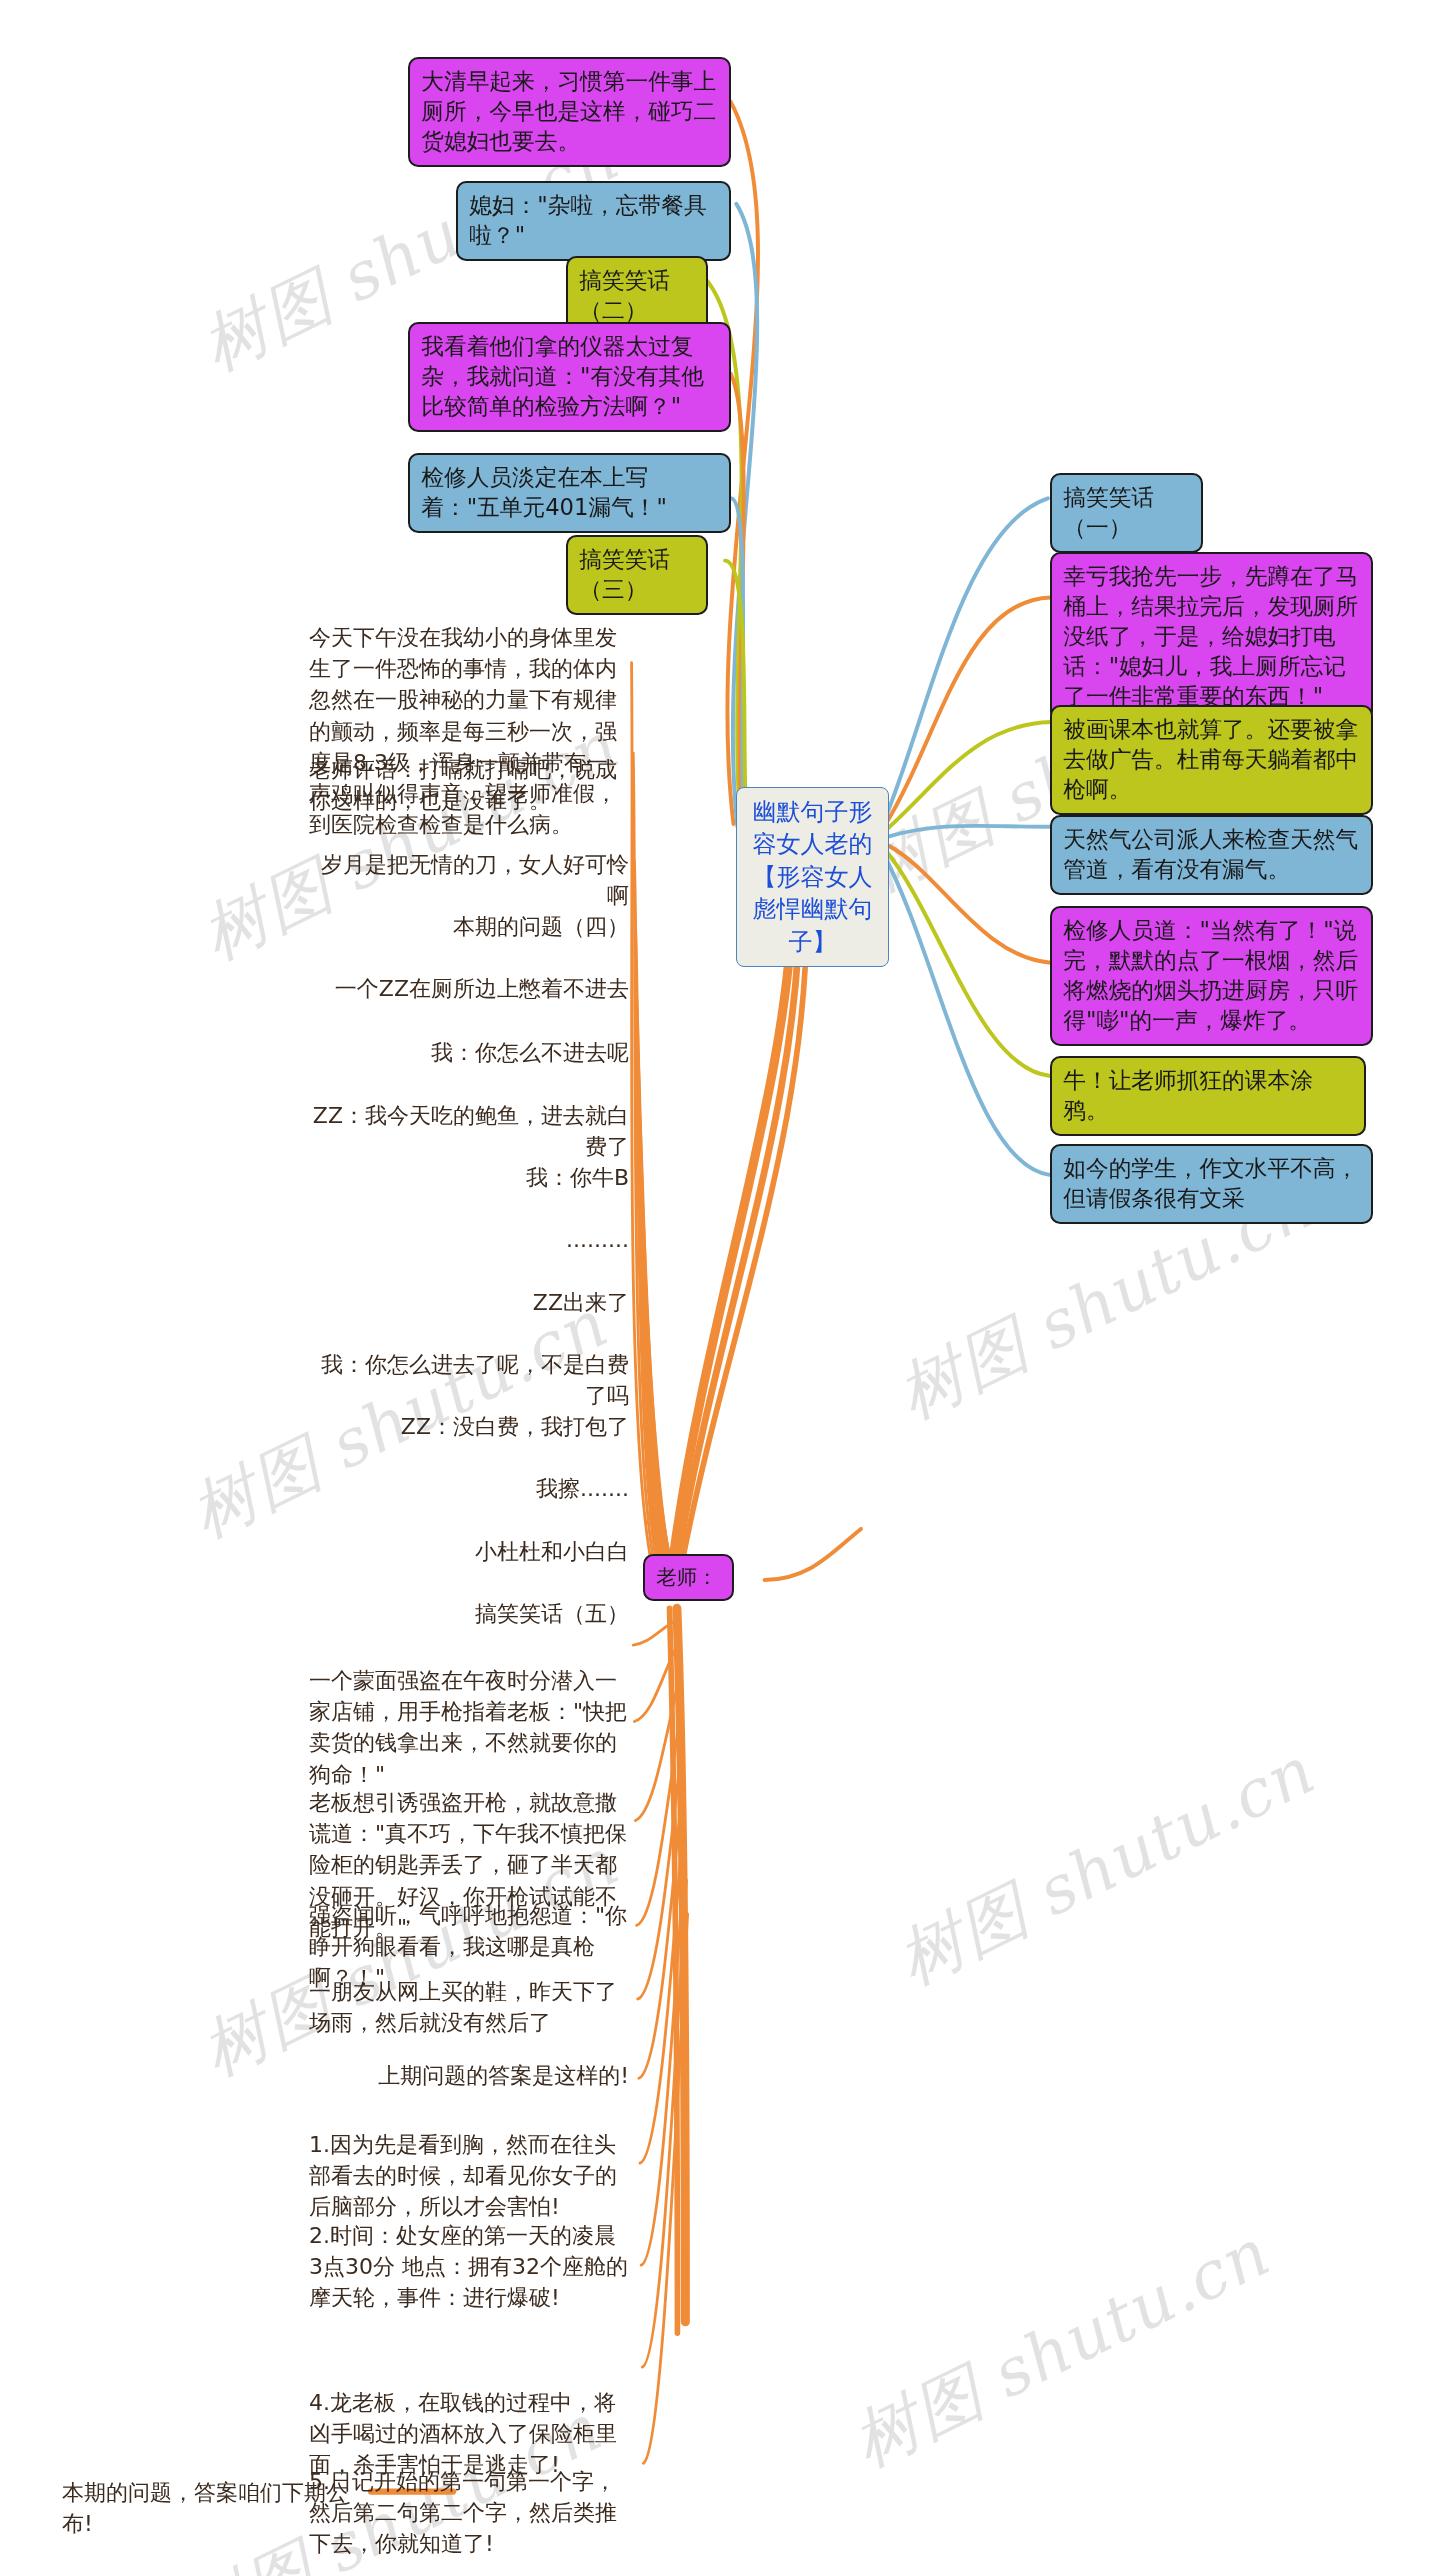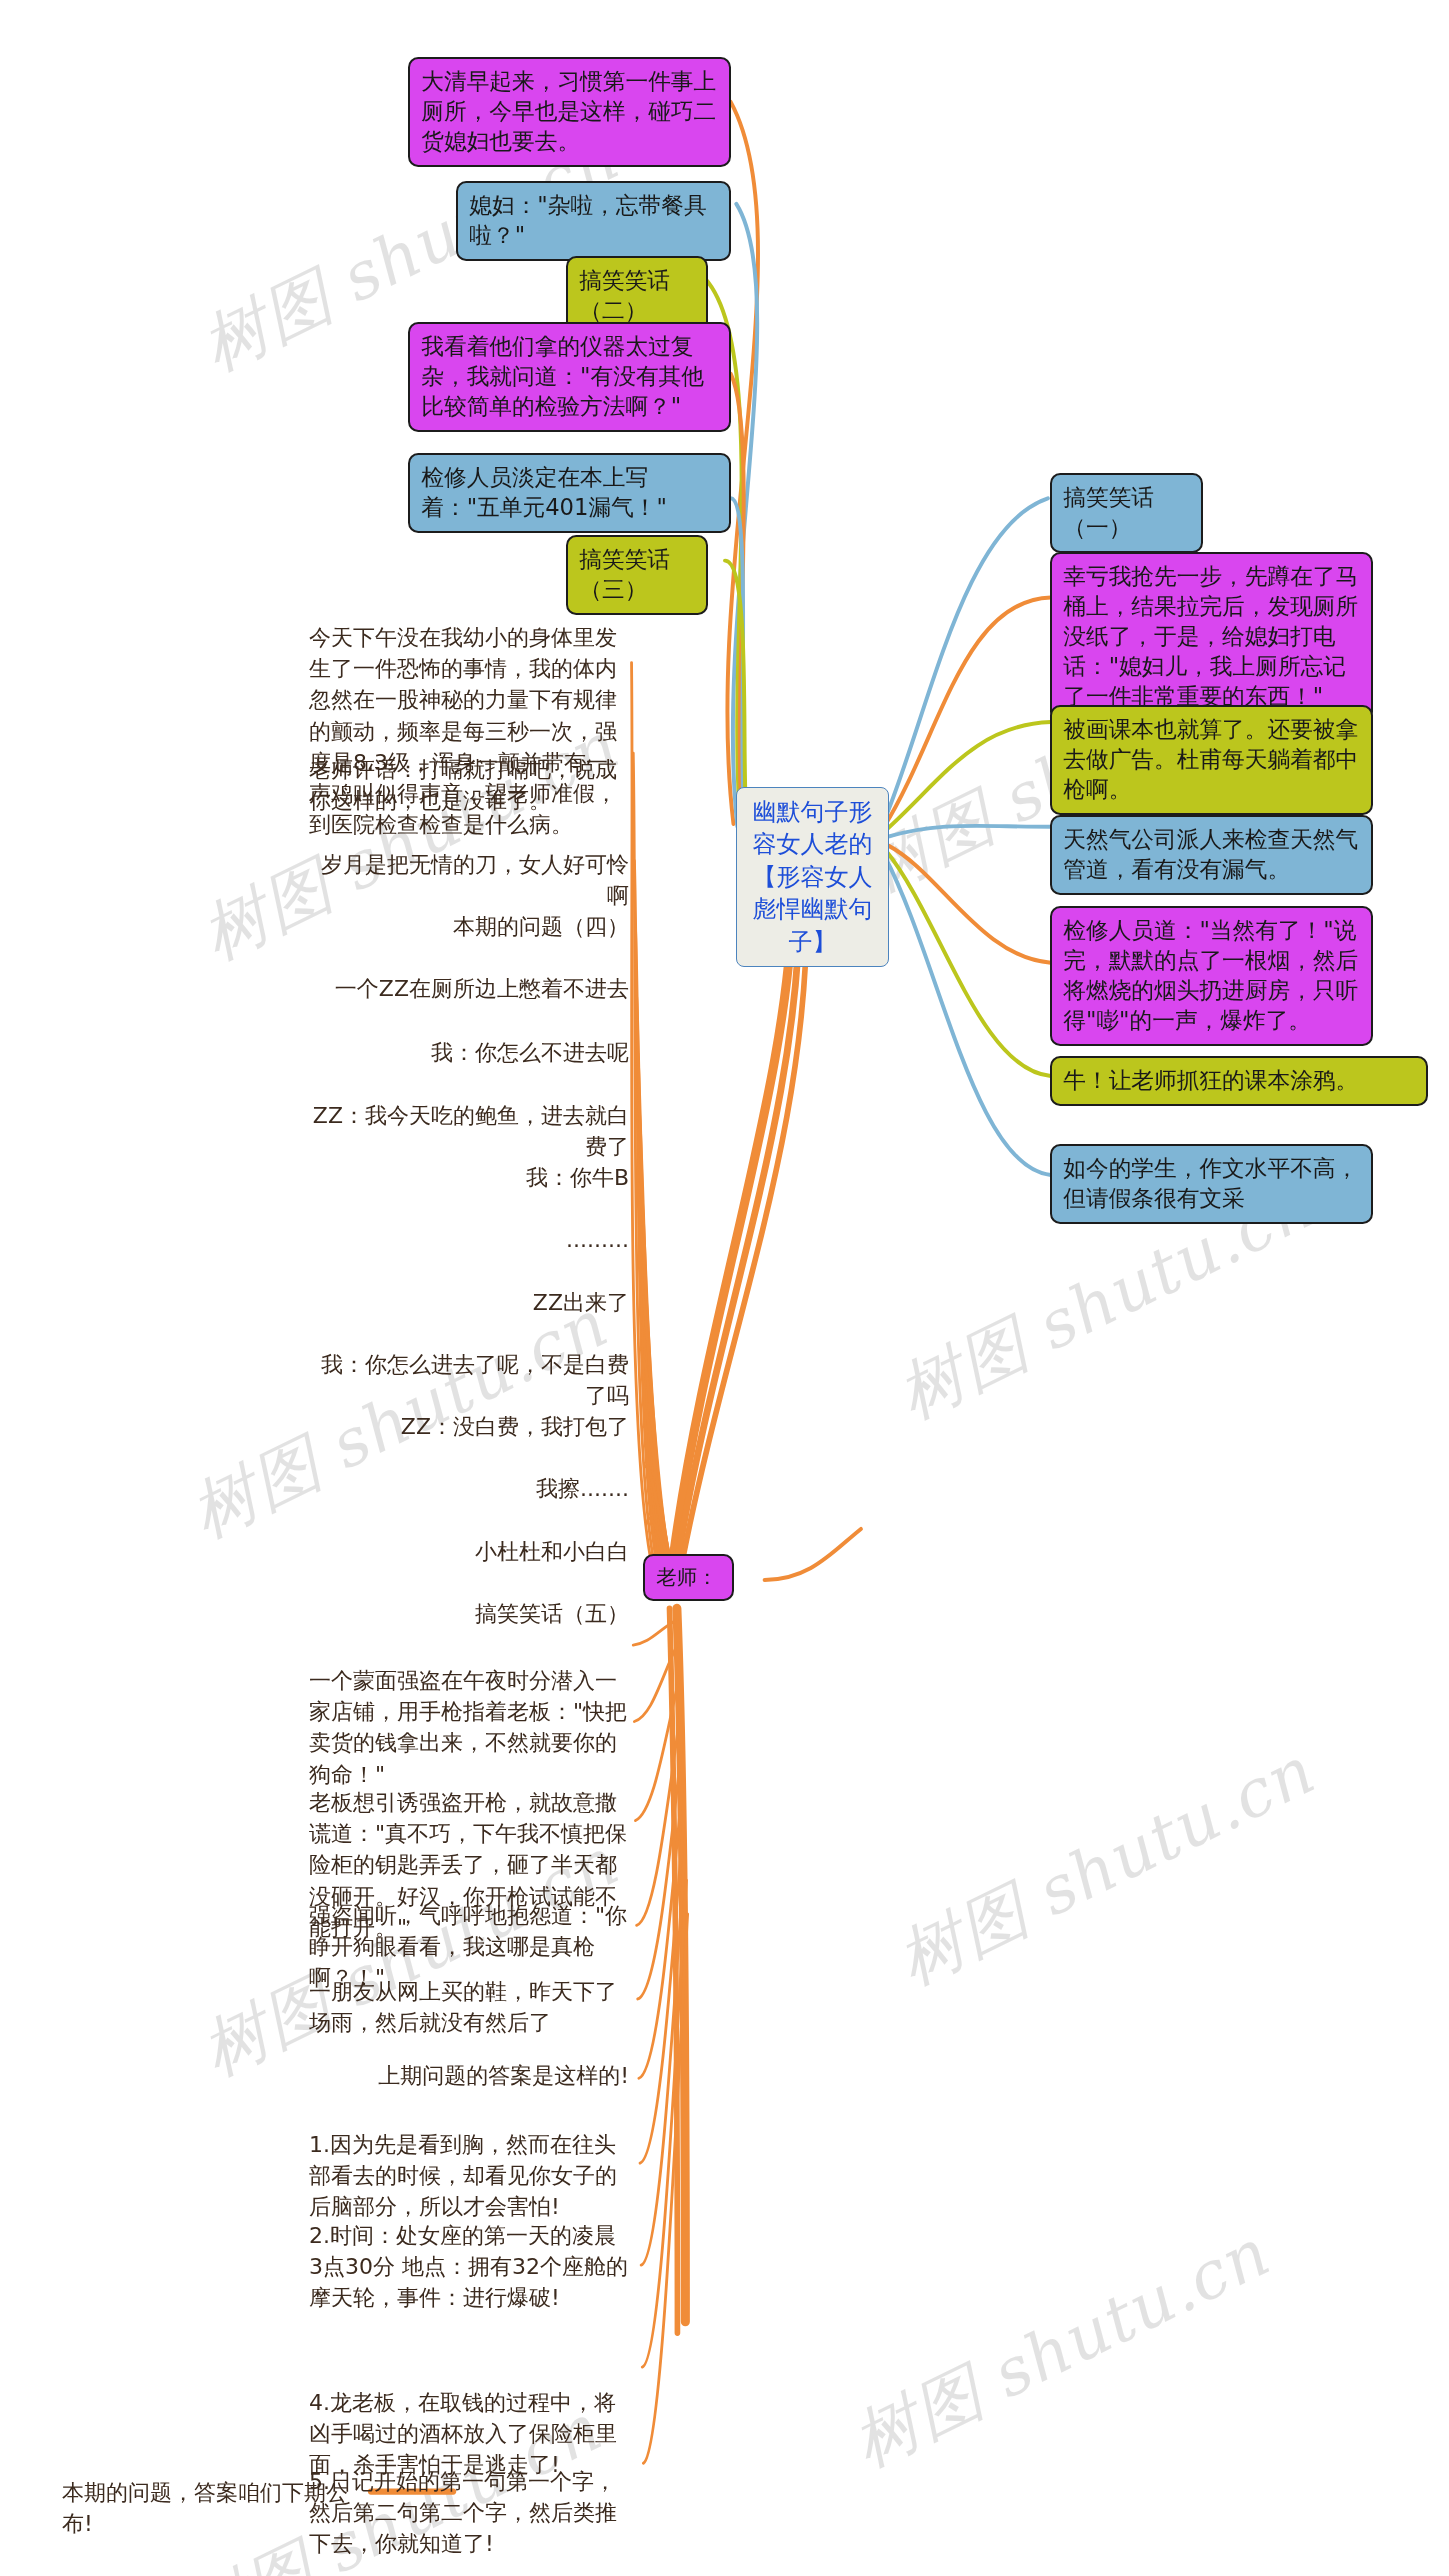--- a/index.html
+++ b/index.html
@@ -172,21 +172,21 @@
   <div class="node blue" style="left:1050px; top:473px; width:153px;">搞笑笑话（一）</div>
 
   <div class="node orange" style="left:1050px; top:552px; width:323px;">幸亏我抢先一步，先蹲在了马桶上，结果拉完后，发现厕所没纸了，于是，给媳妇打电话："媳妇儿，我上厕所忘记了一件非常重要的东西！"</div>
 
   <div class="node green" style="left:1050px; top:705px; width:323px;">被画课本也就算了。还要被拿去做广告。杜甫每天躺着都中枪啊。</div>
 
   <div class="node blue" style="left:1050px; top:815px; width:323px;">天然气公司派人来检查天然气管道，看有没有漏气。</div>
 
   <div class="node orange" style="left:1050px; top:906px; width:323px;">检修人员道："当然有了！"说完，默默的点了一根烟，然后将燃烧的烟头扔进厨房，只听得"嘭"的一声，爆炸了。</div>
 
-  <div class="node green" style="left:1050px; top:1056px; width:378px;">牛！让老师抓狂的课本涂鸦。</div>
+  <div class="node green" style="left:1050px; top:1056px; width:316px;">牛！让老师抓狂的课本涂鸦。</div>
 
   <div class="node blue" style="left:1050px; top:1144px; width:323px;">如今的学生，作文水平不高，但请假条很有文采</div>
 
   <div class="node orange" style="left:643px; top:1554px; width:91px; font-size:20.4px;">老师：</div>
 
   <div class="leaf left" style="left:309px; top:622px; width:320px;">今天下午没在我幼小的身体里发生了一件恐怖的事情，我的体内忽然在一股神秘的力量下有规律的颤动，频率是每三秒一次，强度是8.3级，浑身一颤并带有一声鸡叫似得声音，望老师准假，到医院检查检查是什么病。</div>
 
   <div class="leaf left" style="left:309px; top:754px; width:320px;">老师评语：打嗝就打嗝吧，说成你这样的，也是没谁了。</div>
 
   <div class="leaf right" style="left:309px; top:849px; width:320px;">岁月是把无情的刀，女人好可怜啊</div>

